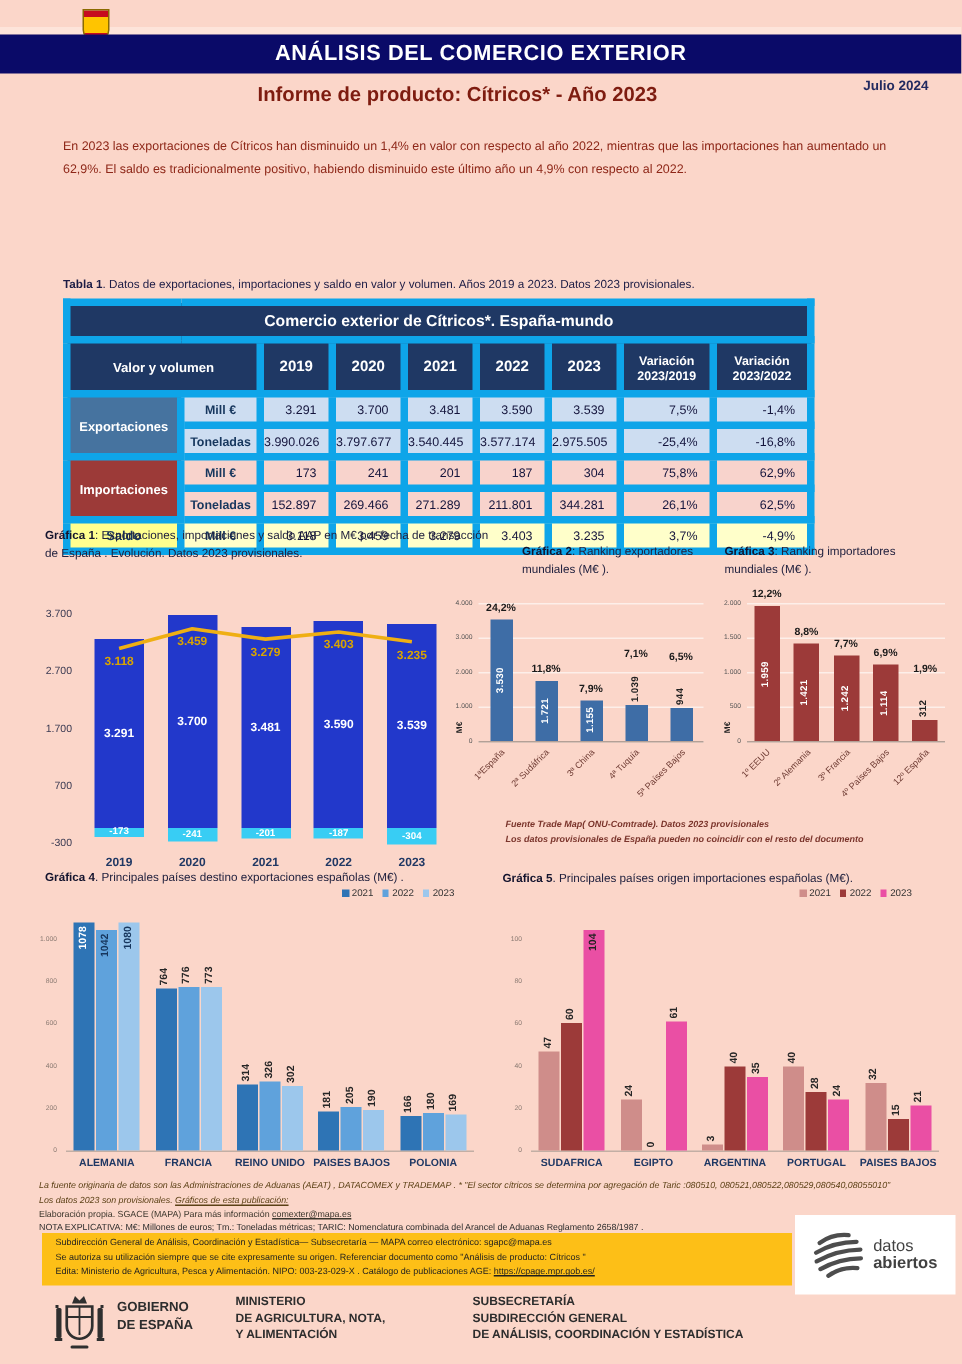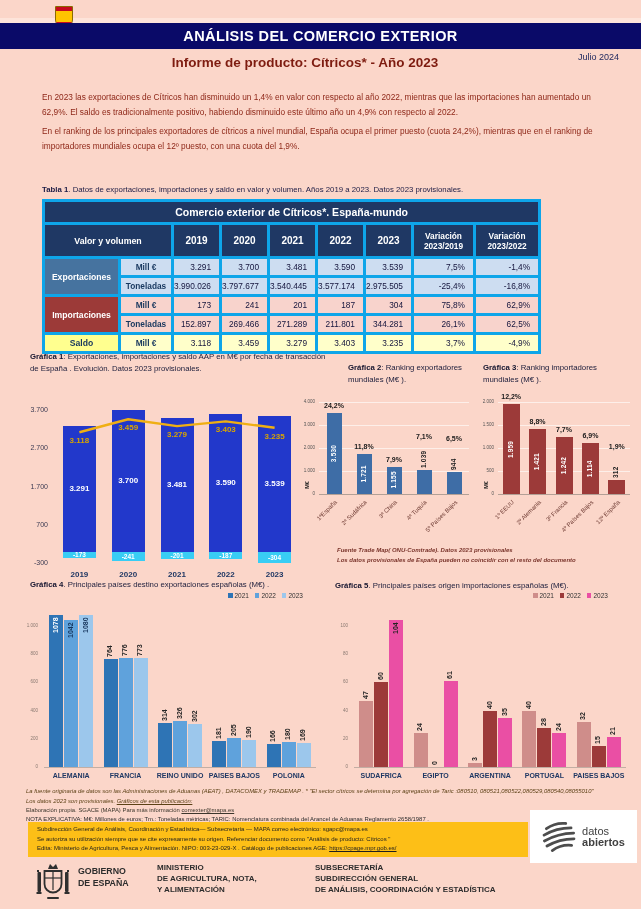--- a/index.html
+++ b/index.html
@@ -9,29 +9,29 @@
   
   #top-strip{left:0;top:18px;width:641px;height:5px;background:#fde4da}
   #mini-crest{left:55px;top:6px;width:16px;height:19px;border:1px solid #8a6a00;
     background:linear-gradient(180deg,#c60b1e 0 22%,#ffc400 22% 78%,#c60b1e 78% 100%);
     border-radius:0 0 7px 7px}
   #topbar{left:0;top:23px;width:641px;height:26px;background:#0a0a68;color:#fff;
     display:flex;align-items:center;justify-content:center;font-weight:bold;
     font-size:14.5px;letter-spacing:.4px}
   #doc-title{left:0;top:55px;width:610px;text-align:center;font-weight:bold;
     font-size:13.5px;color:#7e1c10}
-  #issue-date{right:22px;top:52px;font-weight:normal;font-size:9px;color:#222a60}
+  #issue-date{right:22px;top:52px;font-weight:bold;font-size:9px;color:#222a60}
   
   #intro{left:42px;top:90px;width:564px;font-size:8.3px;line-height:14.6px;color:#8e2718}
   #intro .p1{margin-bottom:5px}
   
   #table-caption{left:42px;top:185px;width:560px;font-size:7.8px;color:#1c1c45}
   #trade-table{position:absolute;left:42px;top:199px;width:496px;border-collapse:collapse;
     table-layout:fixed;font-size:8.3px;border:2px solid #1f3864}
-  #trade-table td{border:3px solid #0ea5e9;padding:0;text-align:center;color:#14143c;height:16px}
+  #trade-table td{border:5px solid #0ea5e9;padding:0;text-align:center;color:#14143c;height:16px}
   #trade-table .tt{background:#1f3864;color:#fff;font-weight:bold;font-size:10.5px;height:20px}
   #trade-table .th{background:#1f3864;color:#fff;font-weight:bold;height:31px}
   #trade-table .yr{font-size:10px}
   #trade-table .hl{font-size:8.8px}
   #trade-table .vh{font-size:8.3px;line-height:10px}
   #trade-table .gl{font-weight:bold;font-size:8.6px}
   #trade-table .gl-export{background:#46739f;color:#fff}
   #trade-table .gl-import{background:#9c3a38;color:#fff}
   #trade-table .gl-saldo{background:#ffff8f;color:#17375e}
   #trade-table .unit{font-weight:bold;color:#17375e}
@@ -89,21 +89,20 @@
 <div class="abs" id="top-strip"></div>
 <div class="abs" id="mini-crest"></div>
 <div class="abs" id="topbar">
   <span>ANÁLISIS DEL COMERCIO EXTERIOR</span>
 </div>
 <div class="abs" id="doc-title">Informe de producto:  Cítricos* - Año 2023</div>
 <div class="abs" id="issue-date">Julio 2024</div>
 
 <div class="abs" id="intro">
   <div class="p1">En 2023 las exportaciones de Cítricos han disminuido un 1,4% en valor con respecto al año 2022, mientras que las importaciones han aumentado un 62,9%. El saldo es tradicionalmente positivo, habiendo disminuido este último año un 4,9% con respecto al 2022.</div>
-  <div>En el ranking de los principales exportadores de cítricos a nivel mundial, España ocupa el primer puesto (cuota 24,2%), mientras que en el ranking de importadores mundiales ocupa el 12º puesto, con una cuota del 1,9%.</div>
 </div>
 
 <div class="abs" id="table-caption">
   <b>Tabla 1</b><span>. Datos de exportaciones, importaciones y saldo en valor y volumen. Años 2019 a 2023. Datos 2023 provisionales.</span>
 </div>
 <table id="trade-table">
     <colgroup>
       <col style="width:76px">
       <col style="width:53px">
       <col style="width:48px">

